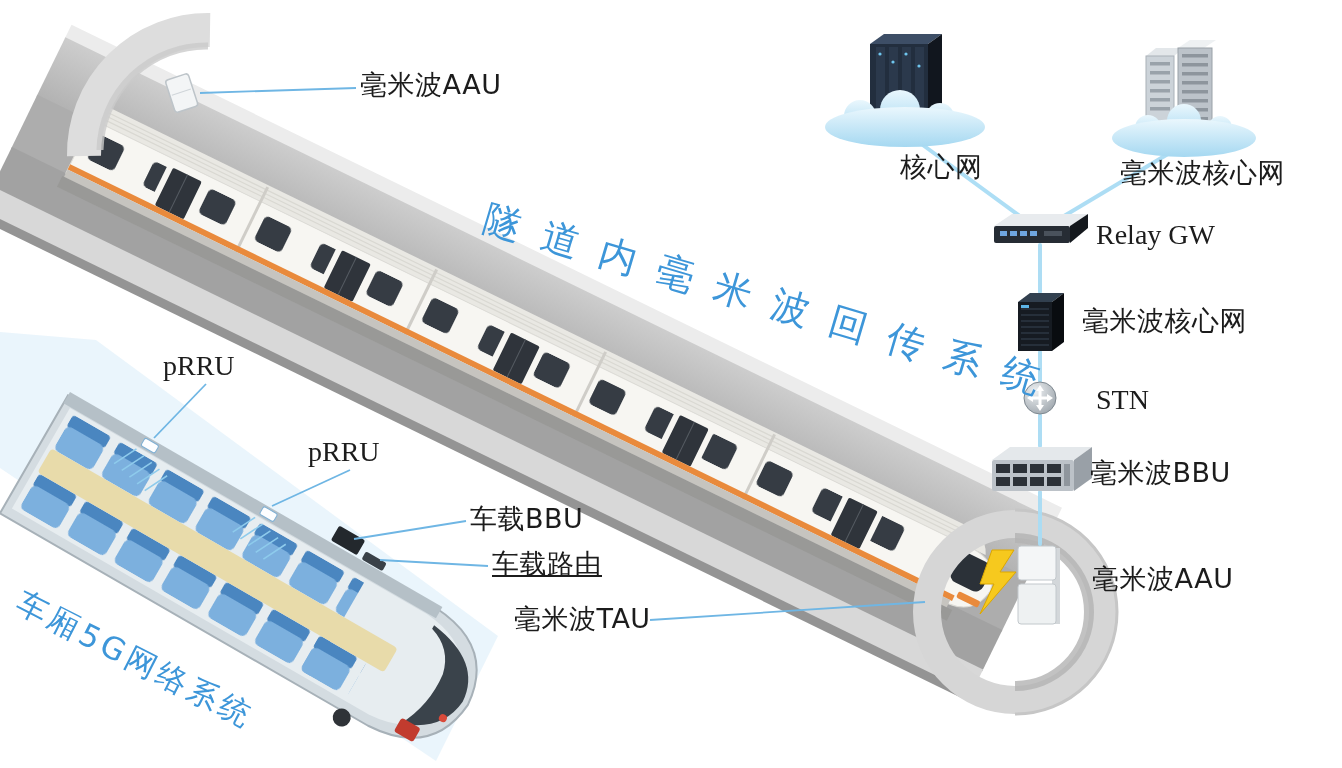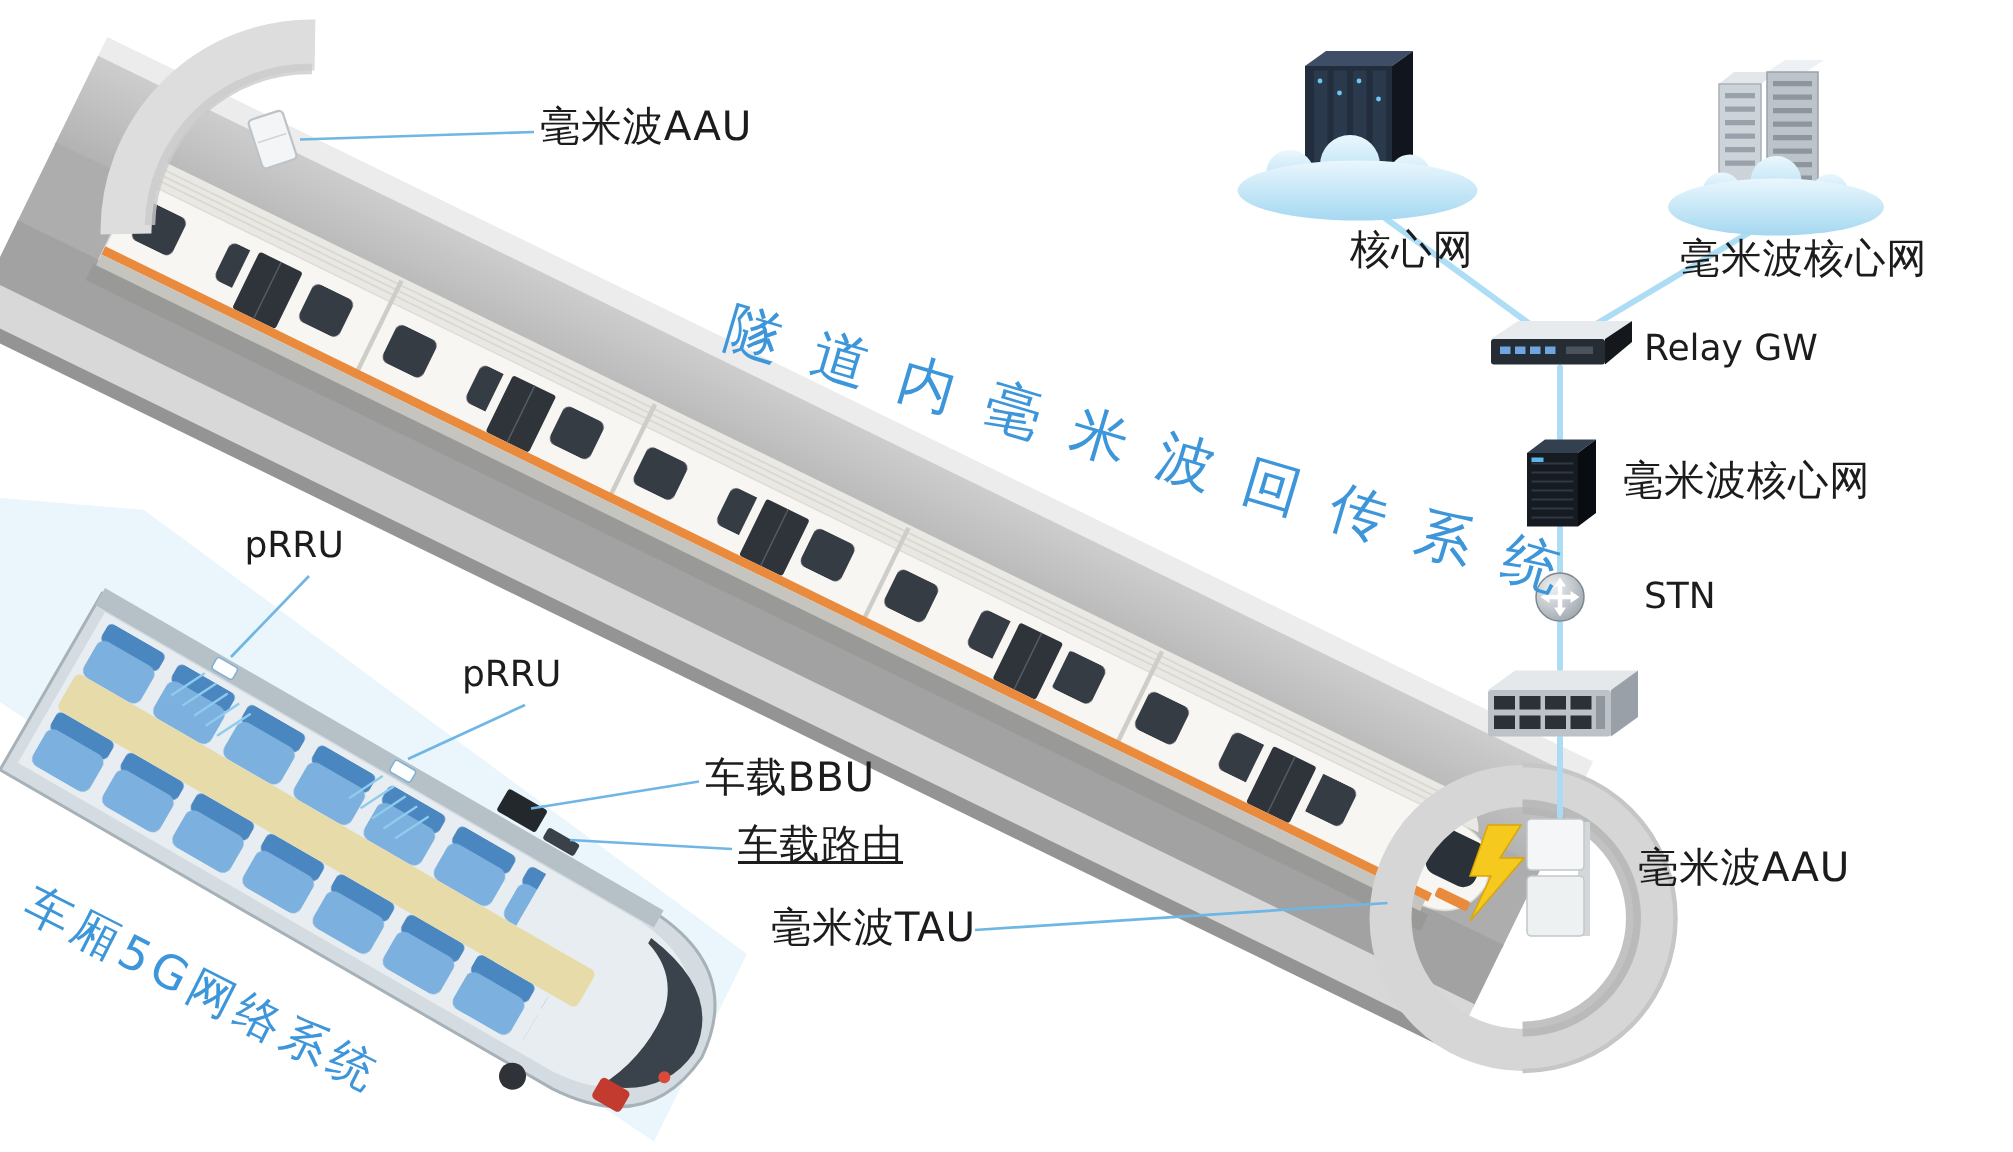--- a/index.html
+++ b/index.html
@@ -6,21 +6,21 @@
   body{
     width:1342px;height:768px;background:#ffffff;overflow:hidden;
     font-family:"DejaVu Sans","Liberation Sans",sans-serif;
   }
   .stage{position:relative;width:1342px;height:548px;background:#ffffff;}
   .stage svg{position:absolute;left:0;top:0;}
   .lbl{
     position:absolute;color:#1c1c1c;white-space:nowrap;line-height:1.12;
     font-size:27px;letter-spacing:0.5px;
   }
-  .lbl.latin{font-size:24px;letter-spacing:0;}
+  .lbl.latin{font-size:28px;letter-spacing:0;font-family:Liberation Serif, serif;}
   .title{
     position:absolute;color:#3d96d9;white-space:nowrap;font-weight:500;
     transform-origin:0 0;
   }
   .title.tunnel{left:492px;top:193px;font-size:38px;letter-spacing:22px;transform:rotate(16.5deg);}
   .title.car{left:28px;top:582px;font-size:31px;letter-spacing:4px;transform:rotate(27deg);}
 </style>
 </head>
 <body>
 
@@ -287,15 +287,16 @@
 <div class="lbl" style="left:470px;top:504px;text-align:right;">车载BBU</div>
 <div class="lbl" style="left:492px;top:549px;text-decoration:underline;">车载路由</div>
 <div class="lbl" style="left:514px;top:604px;">毫米波TAU</div>
 <div class="title car">车厢5G网络系统</div>
 
 <div class="lbl" style="left:860px;top:152px;margin-left:40px;">核心网</div>
 <div class="lbl" style="left:1120px;top:158px;">毫米波核心网</div>
 <div class="lbl latin" style="left:1096px;top:219px;">Relay GW</div>
 <div class="lbl" style="left:1082px;top:306px;">毫米波核心网</div>
 <div class="lbl latin" style="left:1096px;top:384px;">STN</div>
+<div class="lbl" style="left:1090px;top:458px;">毫米波BBU</div>
 <div class="lbl" style="left:1092px;top:564px;">毫米波AAU</div>
 
 </div>
 
 </body></html>

